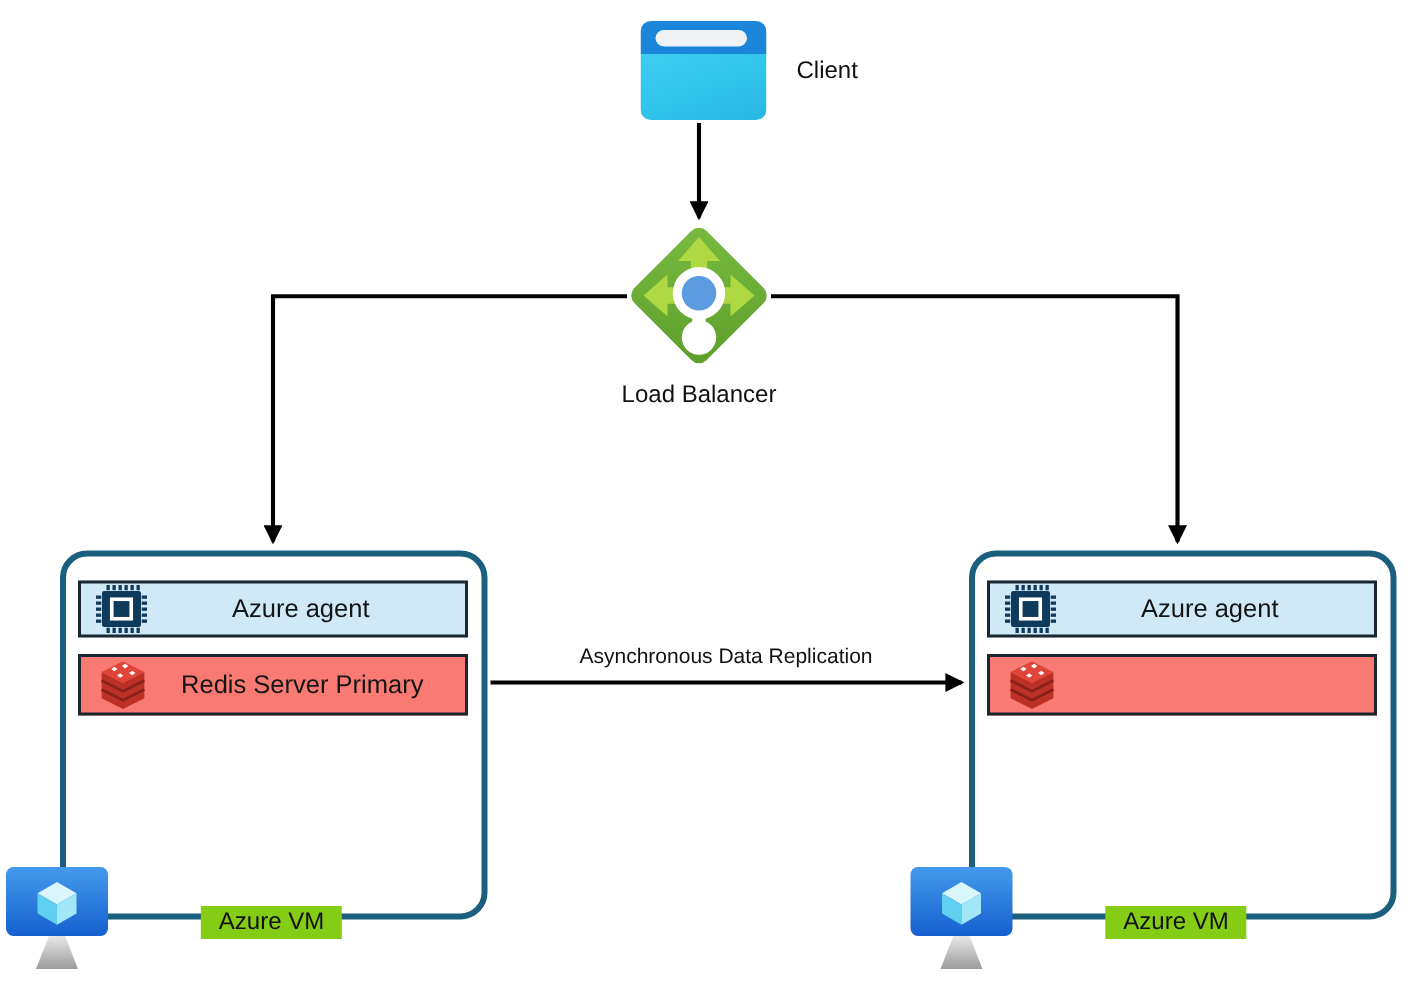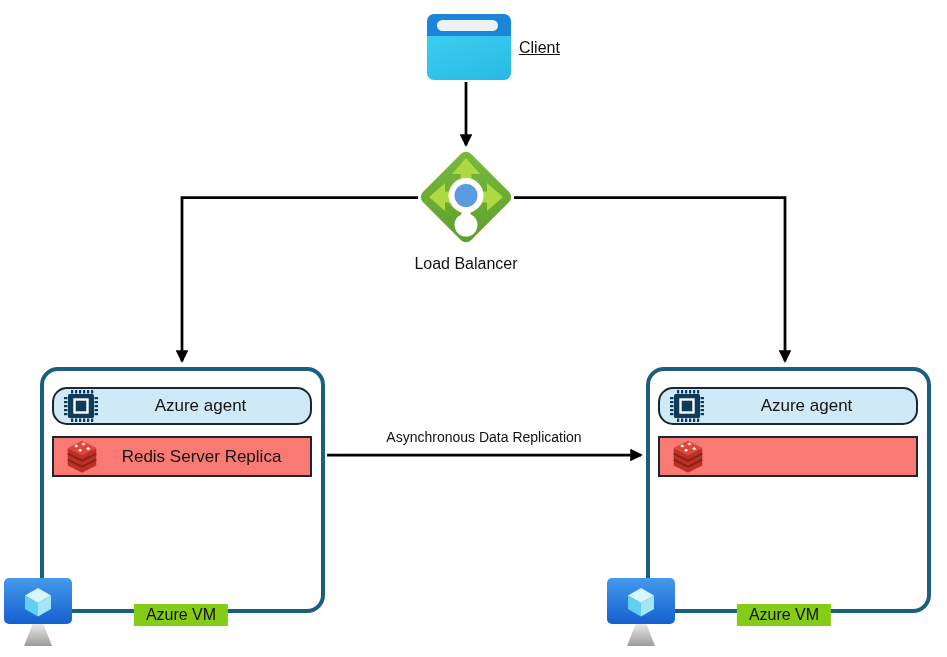--- a/index.html
+++ b/index.html
@@ -10,28 +10,28 @@
   #connectors{position:absolute;left:0;top:0;z-index:4;pointer-events:none;}
 
   
   .vm-box{position:absolute;top:367px;width:285px;height:246px;box-sizing:border-box;
           border:4px solid var(--box-border,#1a5f7e);border-radius:18px;background:#fff;z-index:1;}
   #vm-box-left{left:40px;}
   #vm-box-right{left:646px;}
 
   .inner-bar{position:absolute;left:8px;right:9px;box-sizing:border-box;
              border:2px solid var(--bar-border,#1b2630);display:flex;align-items:center;}
-  .agent-bar{top:16px;height:38px;background:var(--agent-fill,#cfe9f6);border-radius:15px;}
+  .agent-bar{top:16px;height:38px;background:var(--agent-fill,#cfe9f6);}
   .redis-bar{top:65px;height:41px;background:var(--redis-fill,#f87a72);}
   .bar-icon{flex:0 0 auto;margin-left:9px;display:flex;align-items:center;}
   .bar-label{flex:1 1 auto;text-align:center;font-size:17px;color:#151515;padding-right:8px;white-space:nowrap;}
 
   
   .diagram-label{position:absolute;font-size:16px;color:#111;white-space:nowrap;z-index:6;}
-  #client-label{left:519px;top:39px;text-decoration:underline;}
+  #client-label{left:531px;top:39px;}
   #lb-label{left:366px;top:255px;width:200px;text-align:center;}
   #replication-label{left:334px;top:429px;width:300px;text-align:center;font-size:14px;}
   .vm-label{top:604px;transform:translateX(-50%);background:#84cc16;padding:0 12px;line-height:22px;z-index:6;}
   #vm-label-left{left:181px;}
   #vm-label-right{left:784px;}
 
   
   #client-icon{position:absolute;left:427px;top:14px;width:84px;height:66px;border-radius:7px;
                overflow:hidden;z-index:7;}
   #client-icon .chrome{height:22px;background:var(--client-header-blue,#1b85da);position:relative;}
@@ -129,21 +129,21 @@
           <path d="M5 10.5 L5 29 L20 36.5 L35 29 L35 10.5 L20 18 Z" fill="#bc3125"></path>
           <path d="M5 16.5 L20 24 L35 16.5" fill="none" stroke="#8a2118" stroke-width="2"></path>
           <path d="M5 22.8 L20 30.3 L35 22.8" fill="none" stroke="#8a2118" stroke-width="2"></path>
           <path d="M20 3 L35 10.5 L20 18 L5 10.5 Z" fill="#e0453a"></path>
           <path d="M14 6.8 L16.2 8.4 L14 10 L11.8 8.4 Z" fill="#fff"></path>
           <path d="M21.5 4.8 L23.7 6.4 L21.5 8 L19.3 6.4 Z" fill="#fff"></path>
           <path d="M26.5 9.6 L28.7 11.2 L26.5 12.8 L24.3 11.2 Z" fill="#fff"></path>
           <path d="M18 11.4 L20.2 13 L18 14.6 L15.8 13 Z" fill="#fff"></path>
         </svg>
       </span>
-      <span class="bar-label">Redis Server Replica</span>
+      <span class="bar-label">Redis Server Primary</span>
     </div>
   </div>
 
   <div class="vm-box" id="vm-box-right">
     <div class="inner-bar agent-bar">
       <span class="bar-icon">
         <svg width="36" height="32" viewBox="0 0 36 32">
           <g fill="#0e3a5c">
             <rect x="8" y="0" width="2.2" height="3.5"></rect>
               <rect x="12" y="0" width="2.2" height="3.5"></rect>

